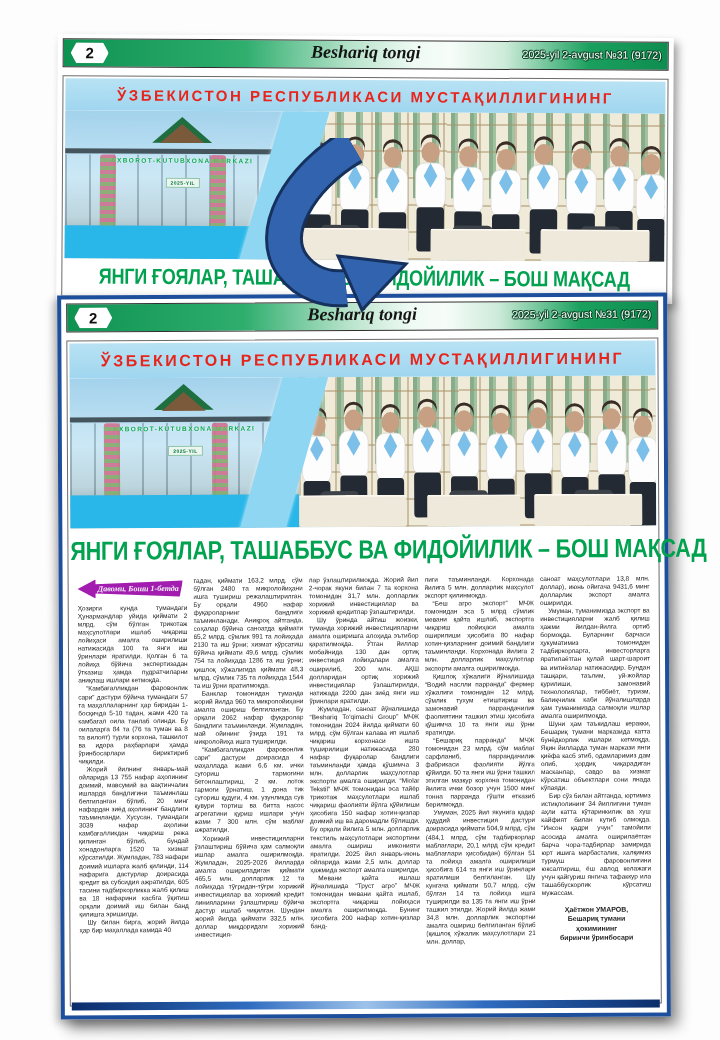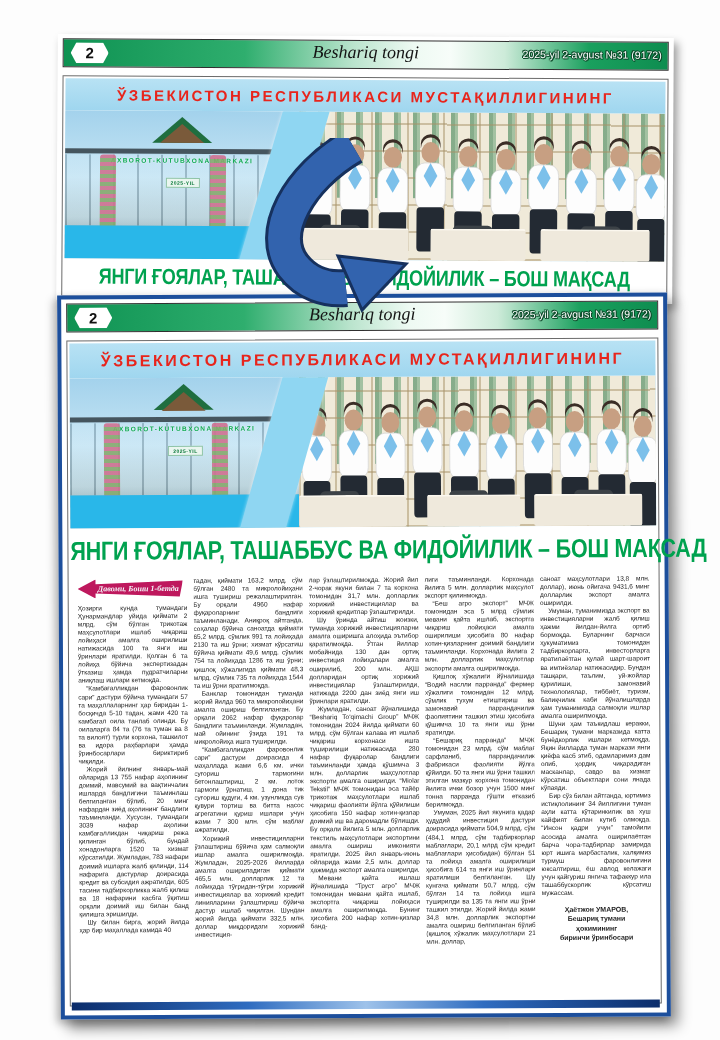--- a/index.html
+++ b/index.html
@@ -9,21 +9,21 @@
   .page{position:absolute;background:#fff;box-shadow:4px 5px 9px rgba(0,0,0,.38);}
   #page1{left:57px;top:36px;width:606px;height:262px;padding:4px 5px 0;transform:rotate(.35deg);}
   #page2{left:59px;top:294px;width:592px;height:712px;border:4px solid #1d4f9c;padding:4px 5px 0;
          transform:rotate(-.3deg);box-shadow:7px 9px 14px rgba(0,0,0,.45), -4px 4px 8px rgba(0,0,0,.25);}
   .nphead{position:relative;height:27px;border:1px solid #2f2f2f;
     background:linear-gradient(90deg,#0e9252 0%,#2fae6e 30%,#bae4cd 48%,#eefaf3 58%,#f7fdf9 64%,#cdebd9 73%,#1aa05e 87%,#0e8d50 100%);}
   .badge{position:absolute;left:7px;top:3px;width:38px;height:21px;background:#fff;
     clip-path:polygon(0 50%,15% 0,85% 0,100% 50%,85% 100%,15% 100%);
     display:flex;align-items:center;justify-content:center;font-weight:bold;font-size:15px;color:#111;}
   .masthead{position:absolute;left:50%;top:1px;transform:translateX(-50%);
-    font-family:"Liberation Serif",serif;font-style:italic;font-weight:normal;font-size:18px;color:#141414;white-space:nowrap;}
+    font-family:"Liberation Serif",serif;font-style:italic;font-weight:bold;font-size:18px;color:#141414;white-space:nowrap;}
   .issue{position:absolute;right:6px;top:6px;font-weight:normal;font-size:10.5px;color:#fff;white-space:nowrap;
     text-shadow:1px 0 0 #0d4a2a,-1px 0 0 #0d4a2a,0 1px 0 #0d4a2a,0 -1px 0 #0d4a2a,1px 1px 0 #0d4a2a,-1px -1px 0 #0d4a2a;}
   .frame{border:1px solid #6b6b6b;margin-top:8px;padding:2px;position:relative;}
   .kicker{background:linear-gradient(180deg,#b8e2f4,#9fd6ef);color:#e8251c;font-weight:bold;text-align:center;
     letter-spacing:2.5px;padding:8px 0 7px;font-size:15px;}
   #page2 .kicker{font-size:16px;padding:9px 0 8px;}
   
   .photos{position:relative;height:148px;overflow:hidden;background:#bfe3f2;}
   #page2 .photos{height:150px;}
   .photo-left{position:absolute;left:0;top:0;width:39%;height:100%;
@@ -60,21 +60,21 @@
   .headline{text-align:center;padding:8px 0 6px;color:#00a24f;font-weight:bold;white-space:nowrap;}
   .headline span{display:inline-block;transform:scaleY(1.22);letter-spacing:-.2px;font-size:18px;}
   #page2 .headline{padding:11px 0 8px;}
   #page2 .headline span{font-size:21.5px;}
   
   .body{display:flex;gap:6px;padding:5px 7px 0;height:426px;overflow:hidden;
     font-size:6.5px;line-height:1.24;text-align:justify;color:#1c1c1c;}
   .col{flex:1;overflow:hidden;}
   .col p{margin:0;text-indent:8px;}
   .col p.first{text-indent:0;}
-  .cont{position:relative;width:96%;height:19px;margin:2px 0 6px;background:#be185d;
+  .cont{position:relative;width:96%;height:19px;margin:2px 0 6px;background:#a21caf;
     clip-path:polygon(0 50%,17% 0,17% 26%,100% 8%,97% 92%,17% 74%,17% 100%);
     display:flex;align-items:center;justify-content:center;}
   .cont span{font-family:"Liberation Serif",serif;font-style:italic;font-weight:bold;
     color:#f3f3f8;font-size:8px;padding-left:16px;white-space:nowrap;}
   .byline{margin-top:8px;font-weight:bold;font-size:7px;line-height:1.35;text-align:center;text-indent:0 !important;}
   .bottomrule{position:absolute;left:7px;right:7px;bottom:5px;height:8px;
     background:linear-gradient(90deg,#0b2d6b,#2f6cc0 30%,#9ec2ea 50%,#2f6cc0 70%,#0b2d6b);}
   
   .anno{position:absolute;left:238px;top:138px;width:200px;height:175px;z-index:30;pointer-events:none;}
 </style>

